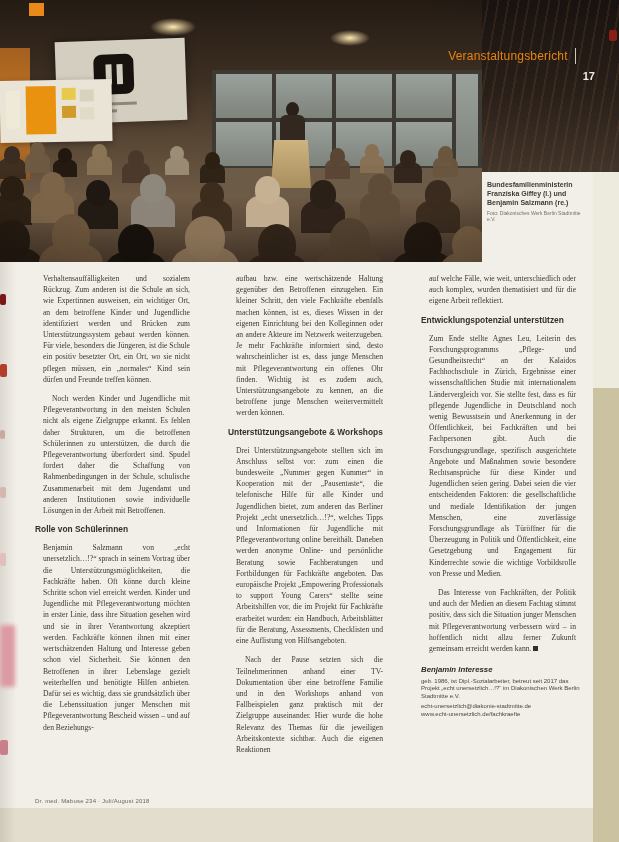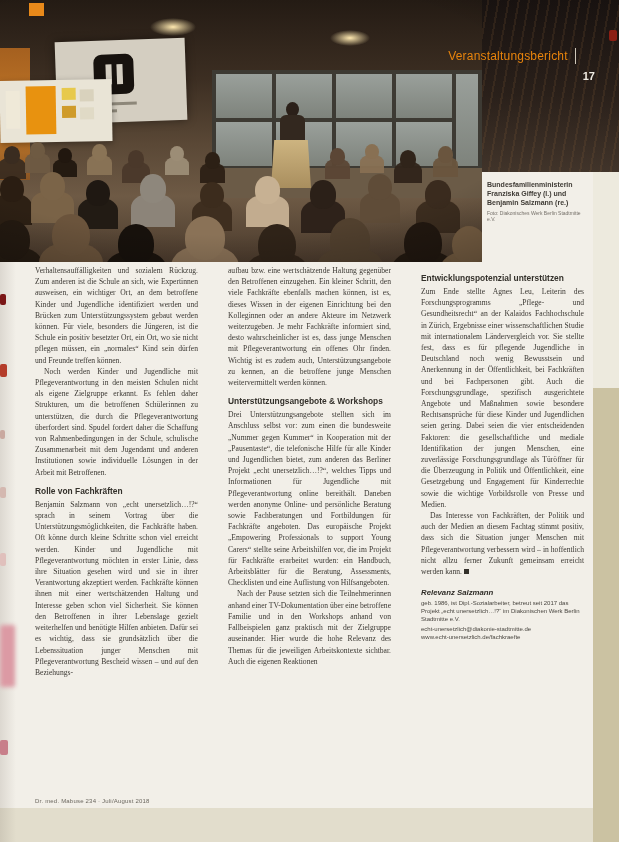--- a/index.html
+++ b/index.html
@@ -57,21 +57,21 @@
   .runhead .pg{font-family:"Liberation Sans",sans-serif;font-size:11px;font-weight:bold;color:#f0ece2;margin-top:40px;}
 
   
   .caption{position:absolute;left:487px;top:180px;width:98px;font-family:"Liberation Sans",sans-serif;}
   .caption .cap{font-size:7px;font-weight:bold;line-height:9px;color:#3f3b35;}
   .caption .credit{margin-top:3px;font-size:5px;line-height:6px;color:#76716a;}
 
   
   .cols{position:absolute;left:35px;top:265px;width:551px;display:flex;gap:30px;}
   .col{width:163px;font-size:7.6px;line-height:11.2px;color:#3b3833;text-align:justify;}
-  .col p{margin:0;}
+  .col p{margin:8px;}
   .col p + p{text-indent:9px;font-family:Liberation Serif, serif;}
   .col h3{font-family:"Liberation Sans",sans-serif;font-size:8.4px;line-height:10px;
           color:#33302a;margin:8px 0 3px 0;}
   .endmark{display:inline-block;width:5px;height:5px;background:#33302a;margin-left:2px;}
 
   
   .bio{margin-top:10px;font-family:"Liberation Sans",sans-serif;text-align:left;}
   .bio .name{font-style:italic;font-weight:bold;font-size:7.8px;color:#2f2c27;margin:0 0 2px 0;}
   .bio .line{font-size:6px;line-height:7.6px;color:#4a4741;}
   .bio .contact{margin-top:3px;font-size:6px;line-height:7.6px;color:#4a4741;}
@@ -199,36 +199,37 @@
 
   <div class="caption">
     <div class="cap">Bundesfamilienministerin Franziska Giffey (l.) und Benjamin Salzmann (re.)</div>
     <div class="credit">Foto: Diakonisches Werk Berlin Stadtmitte e.V.</div>
   </div>
 
   <div class="cols">
     <div class="col">
       <p>Verhaltensauffälligkeiten und sozialem Rückzug. Zum anderen ist die Schule an sich, wie Expertinnen ausweisen, ein wichtiger Ort, an dem betroffene Kinder und Jugendliche identifiziert werden und Brücken zum Unterstützungssystem gebaut werden können. Für viele, besonders die Jüngeren, ist die Schule ein positiv besetzter Ort, ein Ort, wo sie nicht pflegen müssen, ein „normales“ Kind sein dürfen und Freunde treffen können.</p>
       <p>Noch werden Kinder und Jugendliche mit Pflegeverantwortung in den meisten Schulen nicht als eigene Zielgruppe erkannt. Es fehlen daher Strukturen, um die betroffenen Schülerinnen zu unterstützen, die durch die Pflegeverantwortung überfordert sind. Spudel fordert daher die Schaffung von Rahmenbedingungen in der Schule, schulische Zusammenarbeit mit dem Jugendamt und anderen Institutionen sowie individuelle Lösungen in der Arbeit mit Betroffenen.</p>
-      <h3>Rolle von Fachkräften</h3>
+      <h3>Rolle von Schülerinnen</h3>
       <p>Benjamin Salzmann von „echt unersetzlich…!?“ sprach in seinem Vortrag über die Unterstützungsmöglichkeiten, die Fachkräfte haben. Oft könne durch kleine Schritte schon viel erreicht werden. Kinder und Jugendliche mit Pflegeverantwortung möchten in erster Linie, dass ihre Situation gesehen wird und sie in ihrer Verantwortung akzeptiert werden. Fachkräfte können ihnen mit einer wertschätzenden Haltung und Interesse geben schon viel Sicherheit. Sie können den Betroffenen in ihrer Lebenslage gezielt weiterhelfen und benötigte Hilfen anbieten. Dafür sei es wichtig, dass sie grundsätzlich über die Lebenssituation junger Menschen mit Pflegeverantwortung Bescheid wissen – und auf den Beziehungs-</p>
     </div>
     <div class="col">
       <p>aufbau bzw. eine wertschätzende Haltung gegenüber den Betroffenen einzugehen. Ein kleiner Schritt, den viele Fachkräfte ebenfalls machen können, ist es, dieses Wissen in der eigenen Einrichtung bei den Kolleginnen oder an andere Akteure im Netzwerk weiterzugeben. Je mehr Fachkräfte informiert sind, desto wahrscheinlicher ist es, dass junge Menschen mit Pflegeverantwortung ein offenes Ohr finden. Wichtig ist es zudem auch, Unterstützungsangebote zu kennen, an die betroffene junge Menschen weitervermittelt werden können.</p>
       <h3>Unterstützungsangebote &amp; Workshops</h3>
       <p>Drei Unterstützungsangebote stellten sich im Anschluss selbst vor: zum einen die bundesweite „Nummer gegen Kummer“ in Kooperation mit der „Pausentaste“, die telefonische Hilfe für alle Kinder und Jugendlichen bietet, zum anderen das Berliner Projekt „echt unersetzlich…!?“, welches Tipps und Informationen für Jugendliche mit Pflegeverantwortung online bereithält. Daneben werden anonyme Online- und persönliche Beratung sowie Fachberatungen und Fortbildungen für Fachkräfte angeboten. Das europäische Projekt „Empowering Professionals to support Young Carers“ stellte seine Arbeitshilfen vor, die im Projekt für Fachkräfte erarbeitet wurden: ein Handbuch, Arbeitsblätter für die Beratung, Assessments, Checklisten und eine Auflistung von Hilfsangeboten.</p>
       <p>Nach der Pause setzten sich die Teilnehmerinnen anhand einer TV-Dokumentation über eine betroffene Familie und in den Workshops anhand von Fallbeispielen ganz praktisch mit der Zielgruppe auseinander. Hier wurde die hohe Relevanz des Themas für die jeweiligen Arbeitskontexte sichtbar. Auch die eigenen Reaktionen</p>
     </div>
     <div class="col">
+      <p>auf welche Fälle, wie weit, unterschiedlich oder auch komplex, wurden thematisiert und für die eigene Arbeit reflektiert.</p>
       <h3>Entwicklungspotenzial unterstützen</h3>
       <p>Zum Ende stellte Agnes Leu, Leiterin des Forschungsprogramms „Pflege- und Gesundheitsrecht“ an der Kalaidos Fachhochschule in Zürich, Ergebnisse einer wissenschaftlichen Studie mit internationalem Ländervergleich vor. Sie stellte fest, dass es für pflegende Jugendliche in Deutschland noch wenig Bewusstsein und Anerkennung in der Öffentlichkeit, bei Fachkräften und bei Fachpersonen gibt. Auch die Forschungsgrundlage, spezifisch ausgerichtete Angebote und Maßnahmen sowie besondere Rechtsansprüche für diese Kinder und Jugendlichen seien gering. Dabei seien die vier entscheidenden Faktoren: die gesellschaftliche und mediale Identifikation der jungen Menschen, eine zuverlässige Forschungsgrundlage als Türöffner für die Überzeugung in Politik und Öffentlichkeit, eine Gesetzgebung und Engagement für Kinderrechte sowie die wichtige Vorbildsrolle von Presse und Medien.</p>
       <p><span>Das Interesse von Fachkräften, der Politik und auch der Medien an diesem Fachtag stimmt positiv, dass sich die Situation junger Menschen mit Pflegeverantwortung verbessern wird – in hoffentlich nicht allzu ferner Zukunft gemeinsam erreicht werden kann.</span><span class="endmark"></span></p>
 
       <div class="bio">
-        <p class="name">Relevanz Salzmann</p>
+        <p class="name">Benjamin Interesse</p>
         <div class="line">geb. 1986, ist Dipl.-Sozialarbeiter, betreut seit 2017 das Projekt „echt unersetzlich…!?“ im Diakonischen Werk Berlin Stadtmitte e.V.</div>
         <div class="contact">
           <div>echt-unersetzlich@diakonie-stadtmitte.de</div>
           <div>www.echt-unersetzlich.de/fachkraefte</div>
         </div>
       </div>
     </div>
   </div>
 
   <div class="footer">Dr. med. Mabuse 234 · Juli/August 2018</div>

